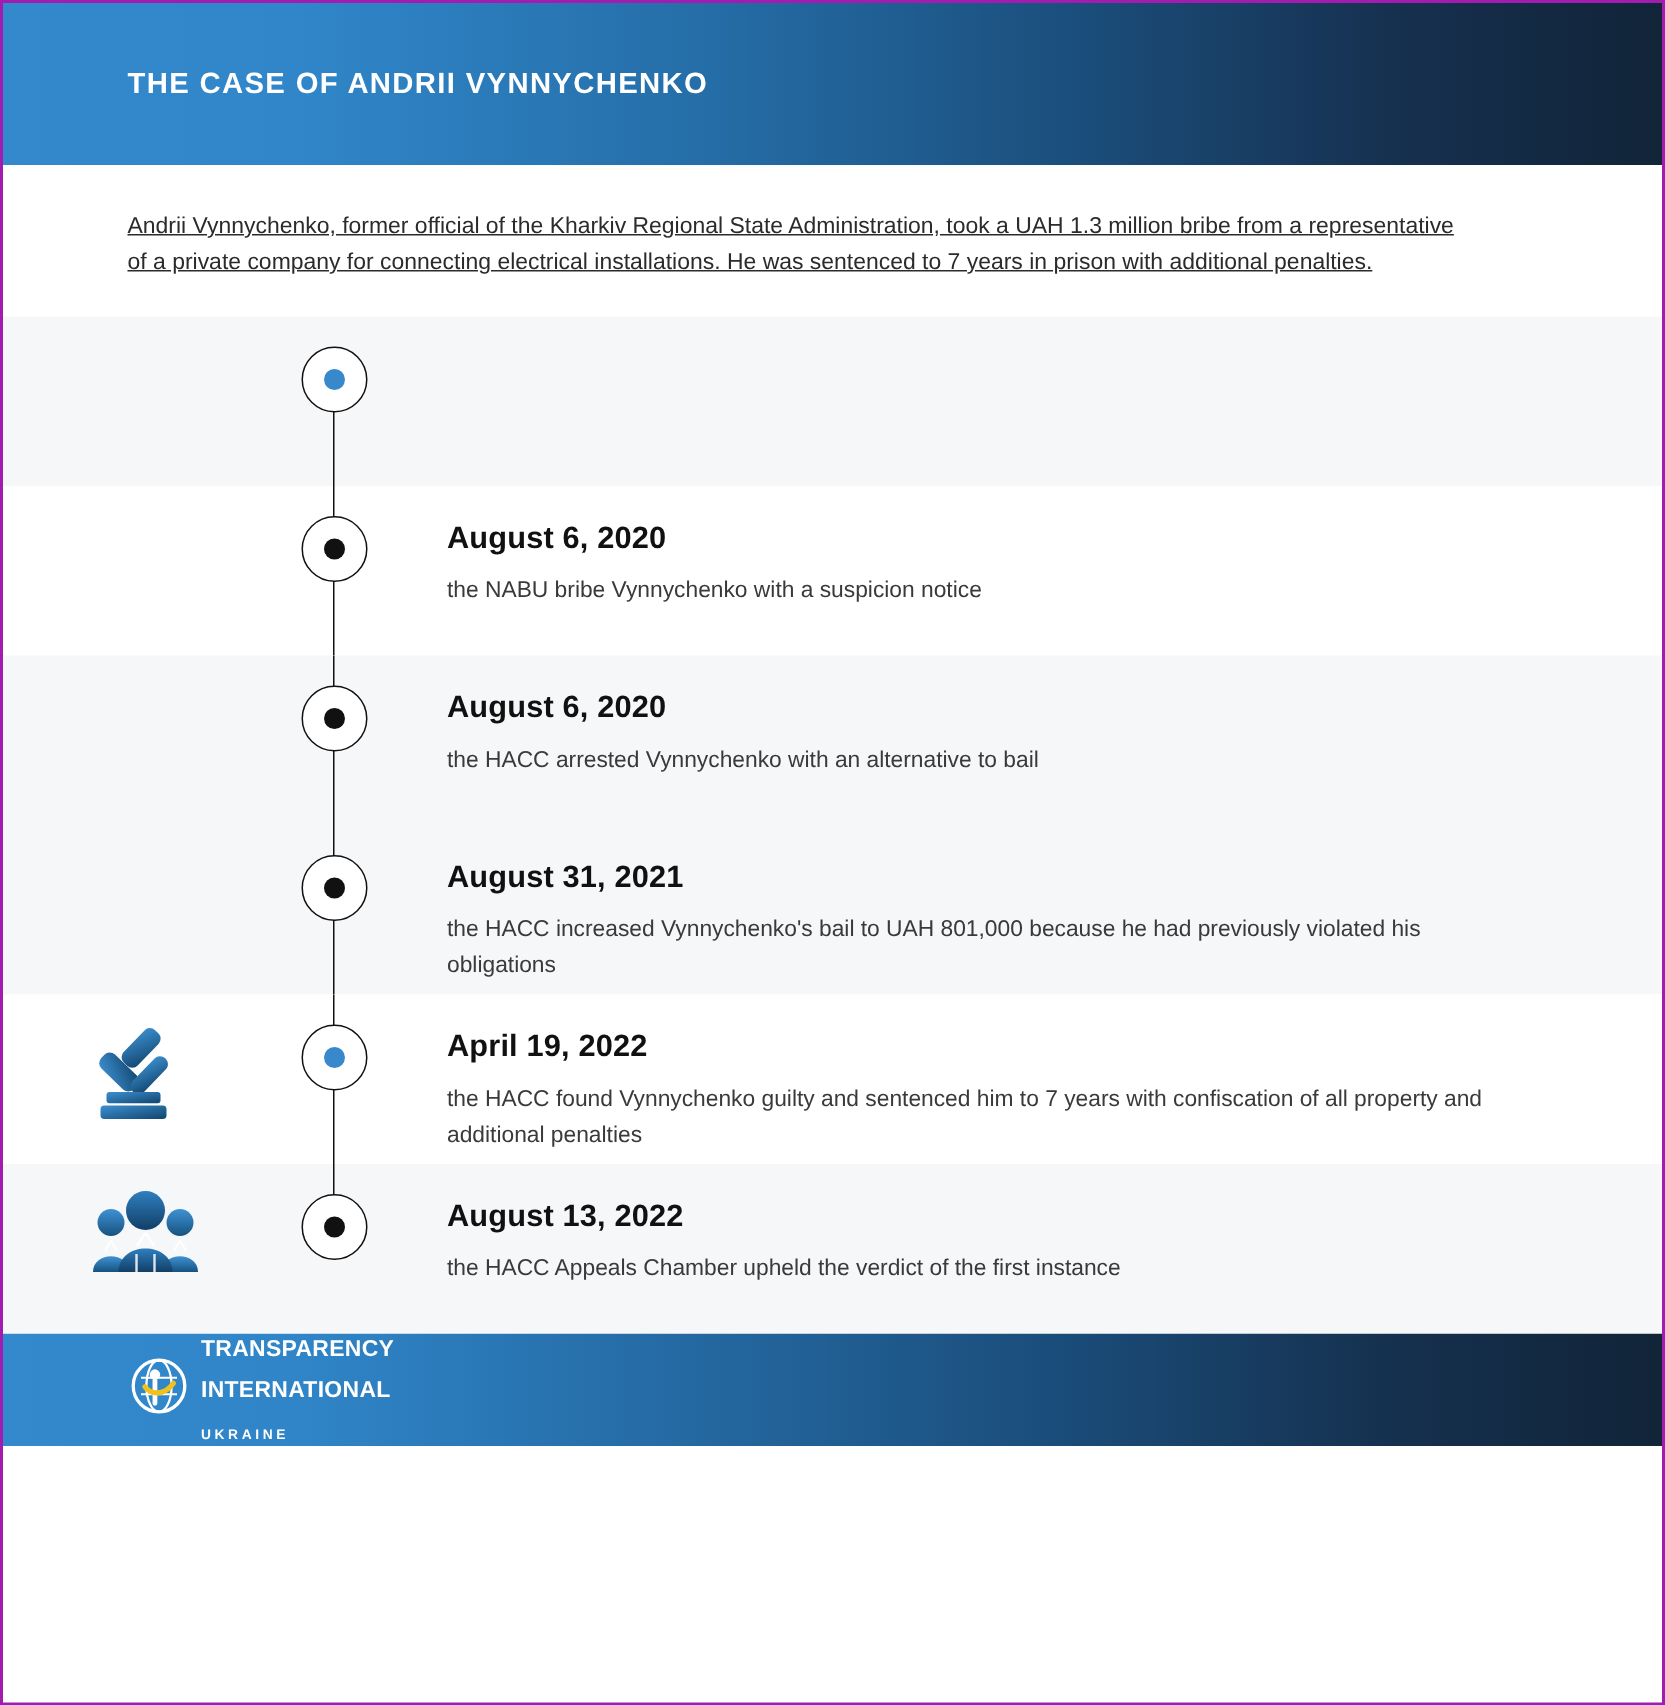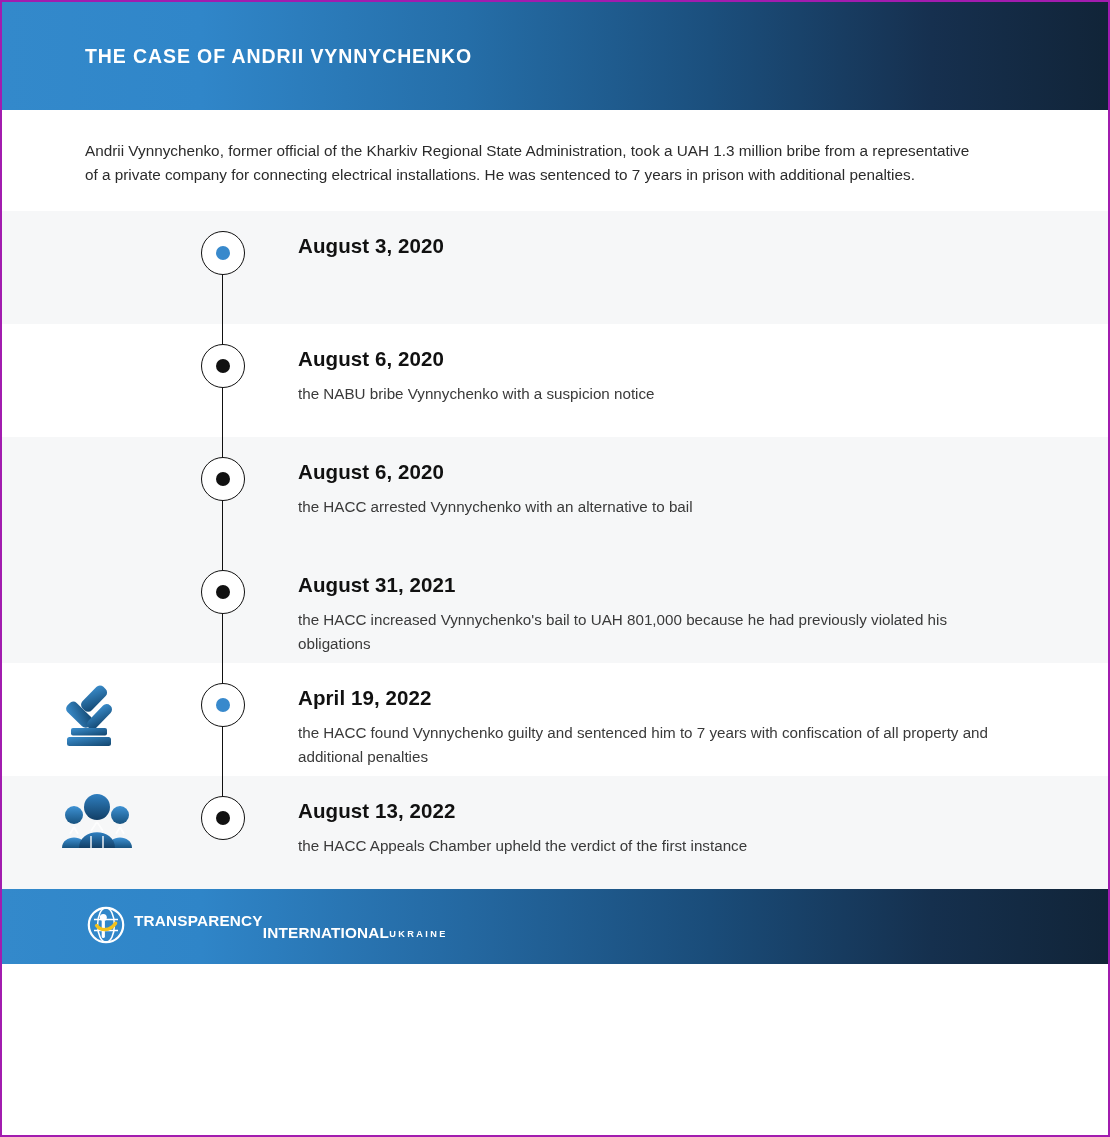--- a/index.html
+++ b/index.html
@@ -34,20 +34,21 @@
   
   .intro {
     background:#ffffff;
     padding:29px 83px 24px 83px;
   }
   .intro p {
     font-size:15.3px;
     line-height:24px;
     color:#2b2b2b;
     max-width:885px;
+    text-decoration:underline;
   }
 
   
   .timeline {
     position:relative;
   }
   .tl-row {
     position:relative;
     display:flex;
     align-items:flex-start;
@@ -123,21 +124,21 @@
   
   .footer {
     height:75px;
     background:linear-gradient(90deg,#3389cb 0%,#2f85c8 18%,#2468a1 42%,#1a4c79 64%,#15304e 84%,#112438 100%);
     display:flex; align-items:center;
   }
   .logo {
     margin-left:85px;
     display:flex; align-items:center; gap:9px;
   }
-  .logo-text { display:flex; flex-direction:row; line-height:1; }
+  .logo-text { display:flex; flex-direction:column; line-height:1; }
   .logo-l1, .logo-l2 {
     color:#ffffff; font-weight:bold; font-size:15.3px;
     letter-spacing:0.2px;
   }
   .logo-l2 { margin-top:12px; }
   .logo-l3 {
     color:#ffffff; font-weight:bold; font-size:9.2px;
     letter-spacing:2.4px; margin-top:17px;
   }
 </style>
@@ -157,21 +158,20 @@
   <div class="timeline" id="timeline">
       <div class="tl-row alt">
         <div class="tl-spine"></div>
         <div class="tl-icon-col"></div>
         <div class="tl-marker-col">
           <div class="tl-marker">
             <div class="tl-dot blue"></div>
           </div>
         </div>
         <div class="tl-body">
-          <div class="tl-date">August 3, 2020</div>
         </div>
       </div>
       <div class="tl-row">
         <div class="tl-spine"></div>
         <div class="tl-icon-col"></div>
         <div class="tl-marker-col">
           <div class="tl-marker">
             <div class="tl-dot"></div>
           </div>
         </div>

